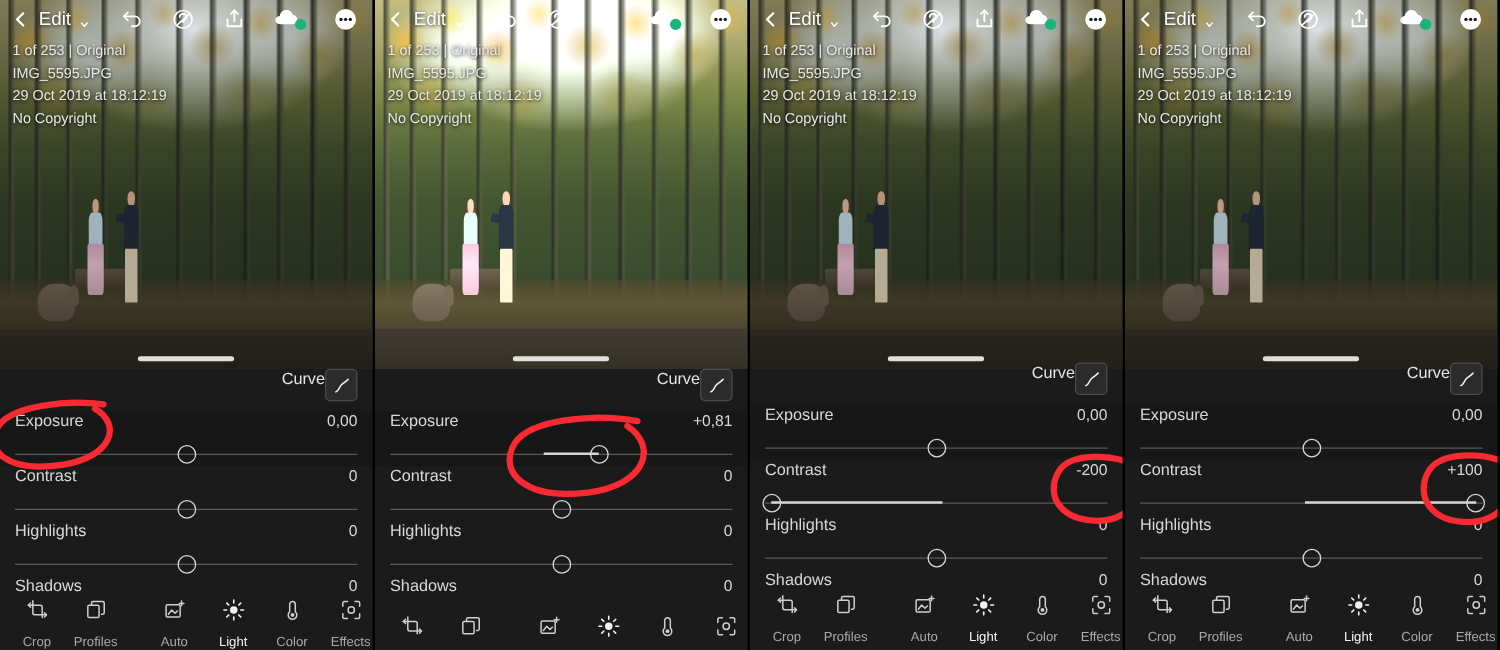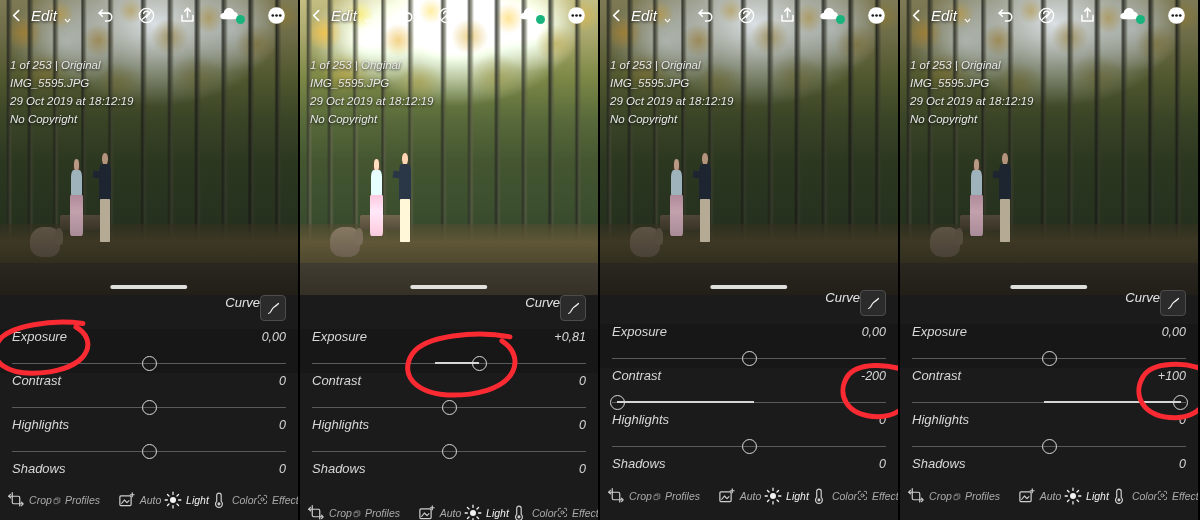--- a/index.html
+++ b/index.html
@@ -1,18 +1,18 @@
 <!DOCTYPE html>
 <html><head>
 <meta charset="utf-8">
 <style>
   * { margin:0; padding:0; box-sizing:border-box; }
   html,body { width:1200px; height:520px; overflow:hidden; background:#000;
     font-family:"Liberation Sans", sans-serif; }
-  #stage { position:relative; width:1200px; height:520px; display:flex; background:#000;font-style:italic; }
+  #stage { position:relative; width:1200px; height:520px; display:flex; background:#000; }
 
   .panel { position:relative; height:520px; overflow:hidden; background:#1b1b1b;
     border-right:2px solid #000; flex:0 0 auto; }
 
   
   .photo { position:absolute; left:0; top:0; width:100%; height:295px; overflow:hidden; }
   .photo .sky {
     position:absolute; left:0; top:0; width:100%; height:100%;
     background:
       radial-gradient(ellipse 60% 40% at 52% 8%, rgba(226,233,240,.92) 0%, rgba(200,210,220,.45) 38%, rgba(0,0,0,0) 70%),
@@ -98,21 +98,21 @@
   .back-chevron { width:17px; height:17px; }
   .edit-label { color:#fff; font-size:15px; text-shadow:0 1px 3px rgba(0,0,0,.85); }
   .edit-caret { width:9px; height:9px; }
   .tb-right { margin-left:auto; display:flex; align-items:center; gap:22px; padding-right:4px; }
   .tb-icon { width:19px; height:19px; display:block; }
   .cloud-wrap { position:relative; width:26px; height:19px; }
   .cloud-dot { position:absolute; right:0; bottom:1px; width:9px; height:9px;
     border-radius:50%; background:#19b37d; }
 
   
-  .meta { position:absolute; left:10px; top:56px; z-index:6; }
+  .meta { position:absolute; left:10px; top:32px; z-index:6; }
   .meta div { color:#e9e9e9; font-size:11.5px; line-height:18px;
     text-shadow:0 1px 3px rgba(0,0,0,.9); white-space:nowrap; }
 
   
   .editpanel { position:absolute; left:0; width:100%; z-index:5; }
   .curve-row { display:flex; justify-content:flex-end;
     padding:0 12px; height:34px; }
   .curve-label { color:#e4e4e4; font-size:13px; }
   .curve-btn { width:26px; height:26px; border:1px solid #4c4c4c; border-radius:4px;
     background:#2b2b2b; display:flex; align-items:center; justify-content:center; }
@@ -127,22 +127,22 @@
   .fill { position:absolute; top:8px; height:2px; background:#d6d6d6; }
   .knob { position:absolute; top:2px; width:15px; height:15px; margin-left:-7.5px;
     border-radius:50%; border:1.6px solid #d9d9d9; background:transparent; }
 
   
   .bottomnav { position:absolute; left:0; width:100%; height:46px; background:#1b1b1b;
     display:flex; align-items:flex-start; z-index:7; }
   .nav-group { display:flex; height:100%; }
   .nav-group.left { padding-left:6px; }
   .nav-sep { width:1px; background:#3a3a3a; margin:4px 8px 4px 8px; }
-  .nav-item { width:47px; display:flex; flex-direction:row; align-items:center;
-    justify-content:center; padding-top:5px; gap:4px; position:relative; }
+  .nav-item { width:47px; display:flex; flex-direction:column; align-items:center;
+    justify-content:space-between; padding-top:5px; gap:4px; position:relative; }
   .nav-ico { width:18px; height:18px; display:block; }
   .nav-lbl { font-size:10.5px; color:#a9a9a9; white-space:nowrap; }
   .nav-item.active .nav-lbl { color:#f2f2f2; }
 
   
   .annot { position:absolute; z-index:20; pointer-events:none; overflow:visible; }
 </style>
 </head>
 <body>
 

